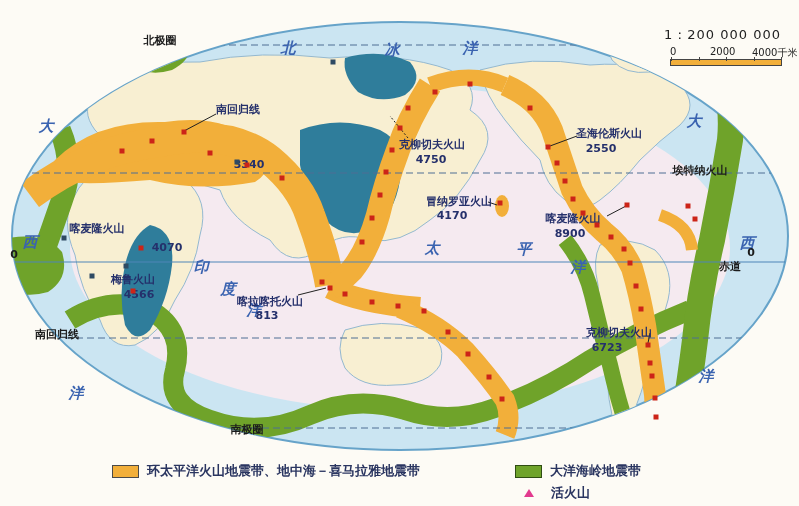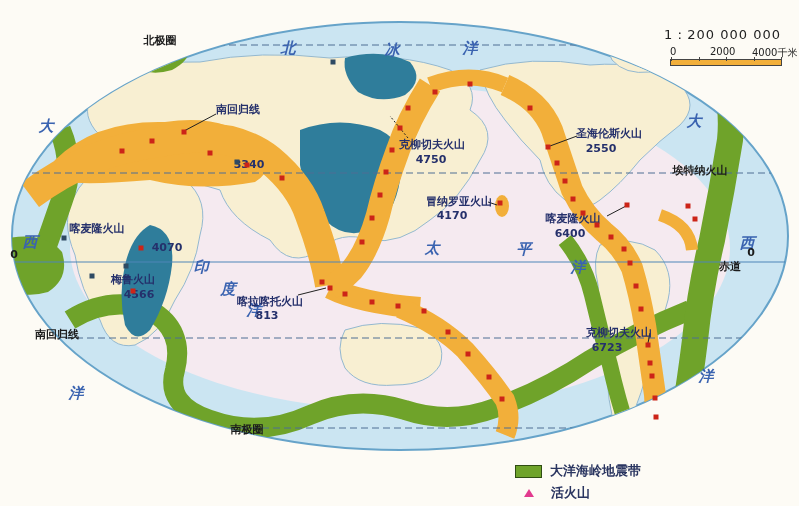--- a/index.html
+++ b/index.html
@@ -161,21 +161,21 @@
       <span class="volcano-elev" style="left: 139px; top: 294px;">4566</span>
       <span class="volcano-name" style="left: 270px; top: 301px;">喀拉喀托火山</span>
       <span class="volcano-elev" style="left: 267px; top: 315px;">813</span>
       <span class="volcano-name" style="left: 432px; top: 144px;">克柳切夫火山</span>
       <span class="volcano-elev" style="left: 431px; top: 159px;">4750</span>
       <span class="volcano-name" style="left: 459px; top: 201px;">冒纳罗亚火山</span>
       <span class="volcano-elev" style="left: 452px; top: 215px;">4170</span>
       <span class="volcano-name" style="left: 609px; top: 133px;">圣海伦斯火山</span>
       <span class="volcano-elev" style="left: 601px; top: 148px;">2550</span>
       <span class="volcano-name" style="left: 573px; top: 218px;">喀麦隆火山</span>
-      <span class="volcano-elev" style="left: 570px; top: 233px;">6400</span>
+      <span class="volcano-elev" style="left: 570px; top: 233px;">8900</span>
       <span class="volcano-name" style="left: 619px; top: 332px;">克柳切夫火山</span>
       <span class="volcano-elev" style="left: 607px; top: 347px;">6723</span>
       <span class="vmark" style="left: 184px; top: 132px;"></span>
       <span class="vmark" style="left: 152px; top: 141px;"></span>
       <span class="vmark" style="left: 122px; top: 151px;"></span>
       <span class="vmark" style="left: 210px; top: 153px;"></span>
       <span class="vmark" style="left: 247px; top: 165px;"></span>
       <span class="vmark" style="left: 282px; top: 178px;"></span>
       <span class="vmark" style="left: 435px; top: 92px;"></span>
       <span class="vmark" style="left: 470px; top: 84px;"></span>
@@ -220,20 +220,24 @@
       <span class="vmark" style="left: 133px; top: 291px;"></span>
       <span class="vmark" style="left: 330px; top: 288px;"></span>
       <span class="dmark" style="left: 333px; top: 62px;"></span>
       <span class="dmark" style="left: 237px; top: 162px;"></span>
       <span class="dmark" style="left: 64px; top: 238px;"></span>
       <span class="dmark" style="left: 92px; top: 276px;"></span>
       <span class="dmark" style="left: 126px; top: 266px;"></span>
     </div>
 
   <div id="legend">
+    <div class="legend-row" id="lg-r1">
+      <span class="swatch orange"></span>
+      <span>环太平洋火山地震带、地中海－喜马拉雅地震带</span>
+    </div>
     <div class="legend-row" id="lg-r3">
       <span class="swatch green"></span>
       <span>大洋海岭地震带</span>
     </div>
     <div class="legend-row" id="lg-r4">
       <span class="tri"></span>
       <span>活火山</span>
     </div>
   </div>
 

